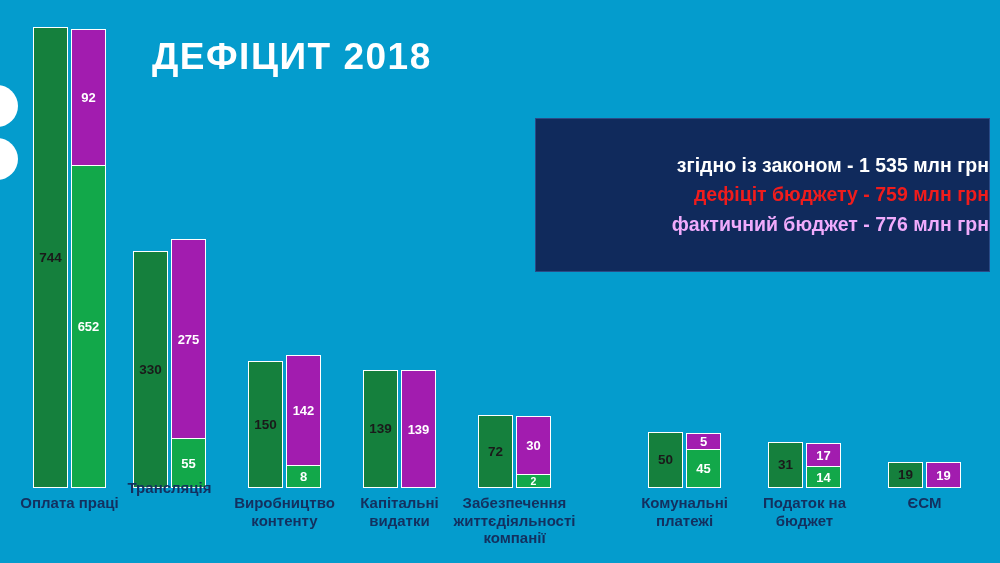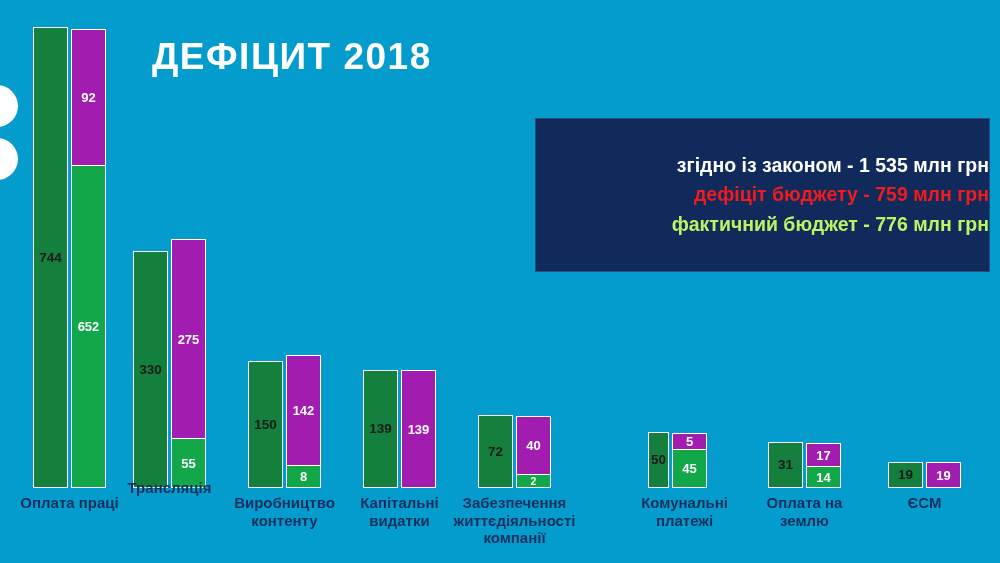--- a/index.html
+++ b/index.html
@@ -40,21 +40,21 @@
     display:flex;flex-direction:column;justify-content:center;
     align-items:flex-end;
     box-sizing:border-box;
   }
   .legend-row{
     font-size:19.5px;font-weight:bold;white-space:nowrap;
     line-height:1.52;
   }
   .legend-row.law{color:#ffffff;}
   .legend-row.deficit{color:#f01c1c;}
-  .legend-row.actual{color:#bef264;}
+  .legend-row.actual{color:#f0abfc;}
 
   
   #plot{
     position:absolute;left:0;top:0;width:1000px;height:563px;
   }
   .group{
     position:absolute;bottom:75px;
   }
   .pair{position:absolute;bottom:0;left:0;display:flex;align-items:flex-end;}
   .bar{
@@ -167,32 +167,32 @@
         </div>
       </div>
       <div class="cat-label" style="position: absolute; width: 110px; left: 344.5px; top: 494px; bottom: auto; transform: none;">Капітальні видатки</div>
       <div class="group" style="left: 478px; bottom: 75px; width: 73px; height: 1px;">
         <div class="pair">
           <div class="bar plan" style="width: 35px; height: 73px;">
             <span class="val">72</span>
           </div>
           <div class="stack" style="width: 35px; margin-left: 3px; height: 74px;">
             <div class="seg red" style="height: 60px;">
-              <span class="val">40</span>
+              <span class="val">30</span>
             </div>
             <div class="seg green" style="height: 14px; margin-top: -1.5px;">
               <span class="val" style="font-size: 10.5px;">2</span>
             </div>
           </div>
         </div>
       </div>
       <div class="cat-label" style="position: absolute; width: 145px; left: 442px; top: 494px; bottom: auto; transform: none;">Забезпечення життєдіяльності компанії</div>
       <div class="group" style="left: 648px; bottom: 75px; width: 73px; height: 1px;">
         <div class="pair">
-          <div class="bar plan" style="width: 21px; height: 56px;">
+          <div class="bar plan" style="width: 35px; height: 56px;">
             <span class="val">50</span>
           </div>
           <div class="stack" style="width: 35px; margin-left: 3px; height: 57px;">
             <div class="seg red" style="height: 18px;">
               <span class="val">5</span>
             </div>
             <div class="seg green" style="height: 39px; margin-top: -1.5px;">
               <span class="val">45</span>
             </div>
           </div>
@@ -207,21 +207,21 @@
           <div class="stack" style="width: 35px; margin-left: 3px; height: 47px;">
             <div class="seg red" style="height: 25px;">
               <span class="val">17</span>
             </div>
             <div class="seg green" style="height: 22px; margin-top: -1.5px;">
               <span class="val">14</span>
             </div>
           </div>
         </div>
       </div>
-      <div class="cat-label" style="position: absolute; width: 115px; left: 747px; top: 494px; bottom: auto; transform: none;">Оплата на землю</div>
+      <div class="cat-label" style="position: absolute; width: 115px; left: 747px; top: 494px; bottom: auto; transform: none;">Податок на бюджет</div>
       <div class="group" style="left: 888px; bottom: 75px; width: 73px; height: 1px;">
         <div class="pair">
           <div class="bar plan" style="width: 35px; height: 26px;">
             <span class="val">19</span>
           </div>
           <div class="stack" style="width: 35px; margin-left: 3px; height: 26px;">
             <div class="seg red" style="height: 26px;">
               <span class="val">19</span>
             </div>
           </div>

